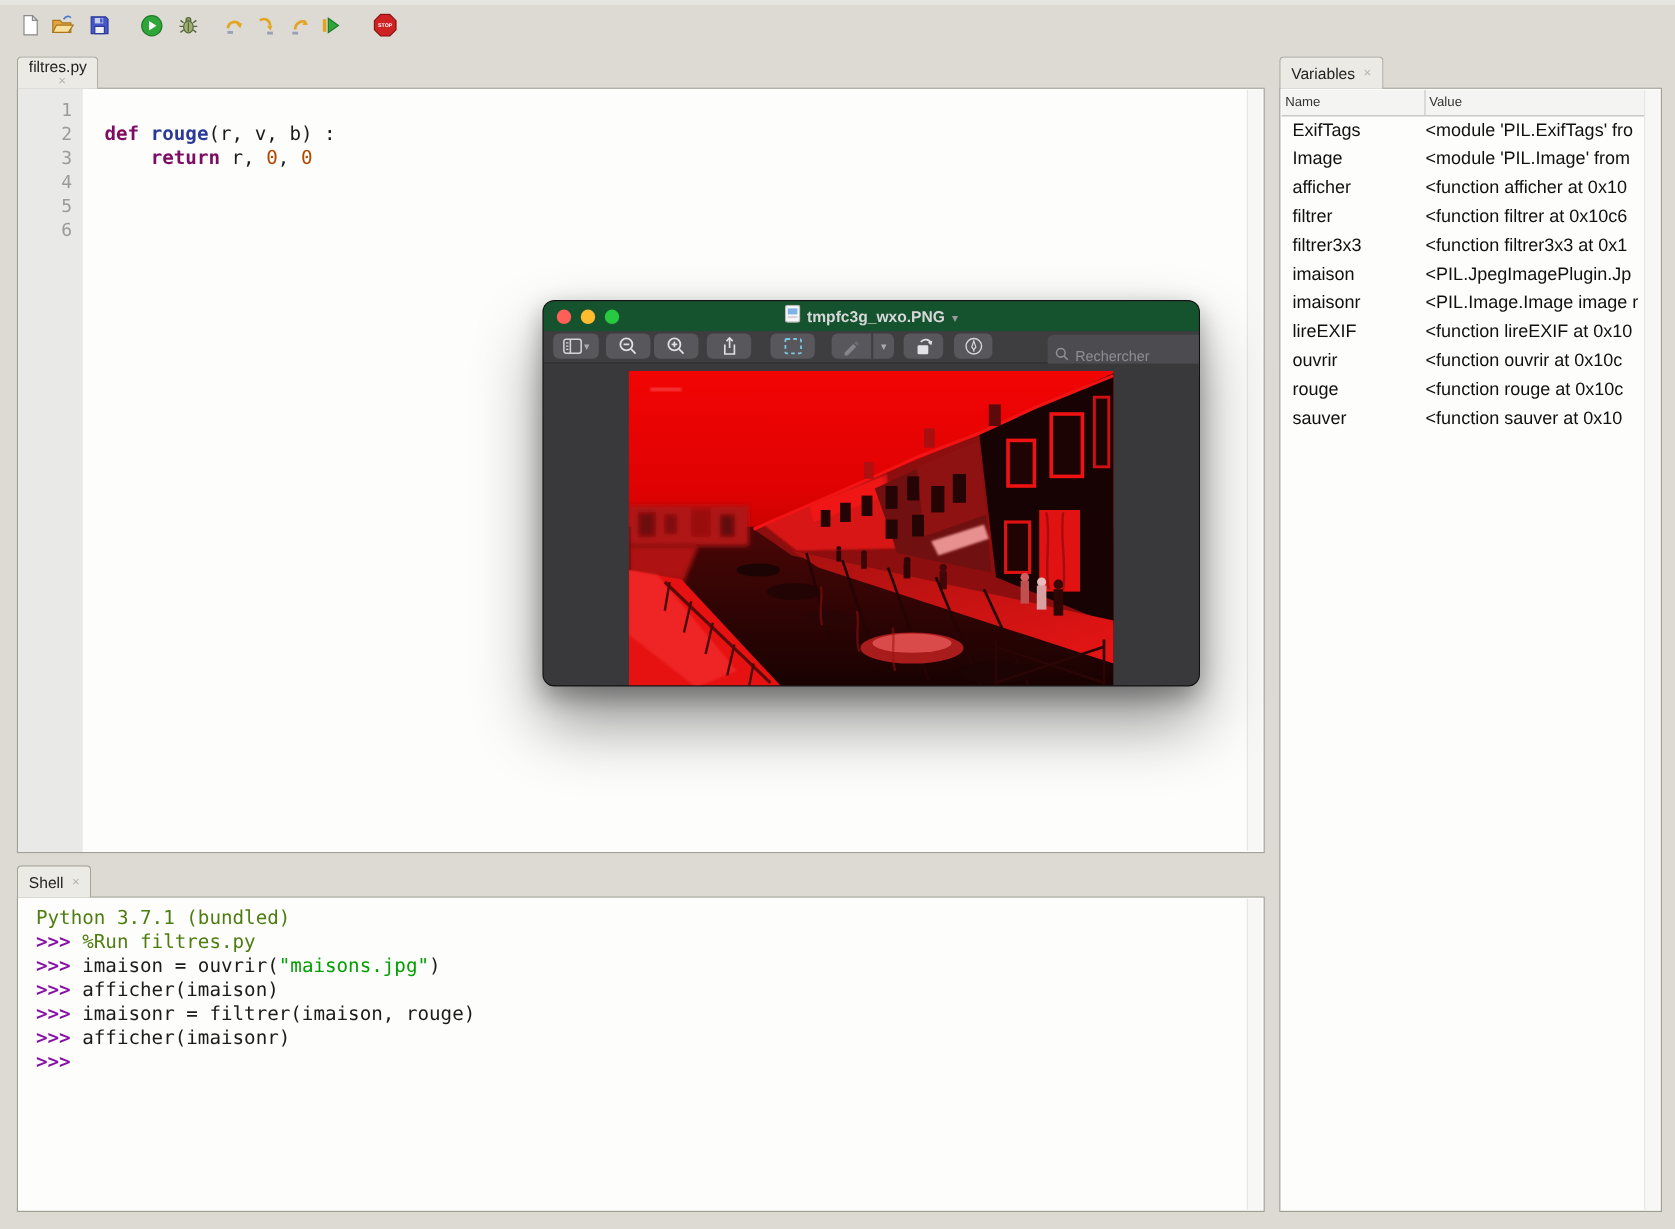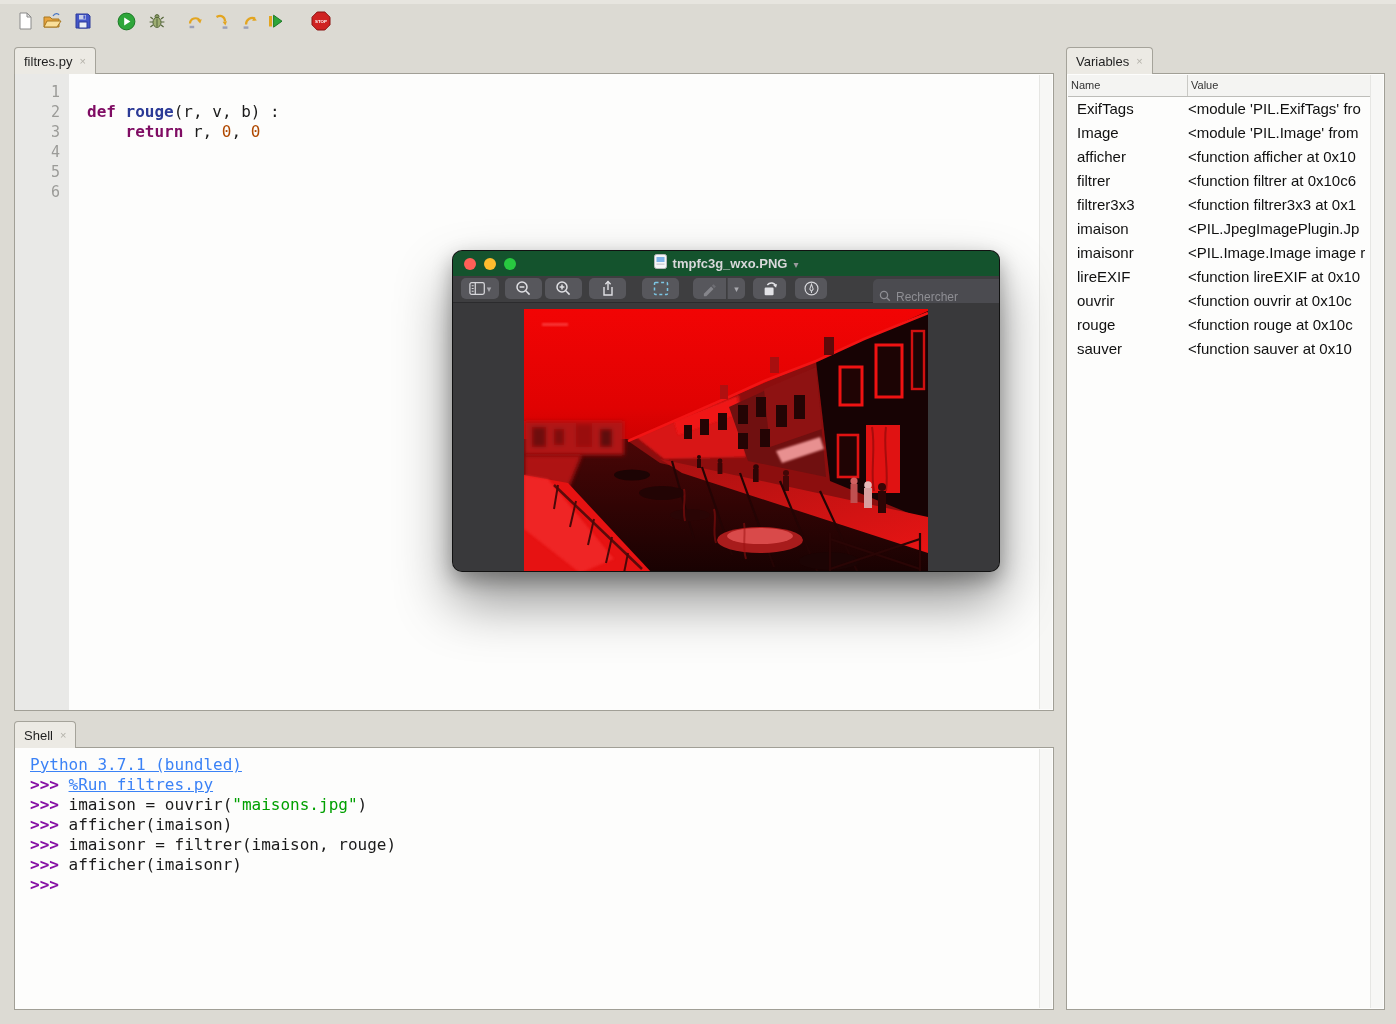--- a/index.html
+++ b/index.html
@@ -38,21 +38,21 @@
 
   
   #shell-panel{left:14px;top:747px;width:1040px;height:263px;}
   .shell-area{position:absolute;left:0;top:0;right:13px;bottom:0;padding:7px 0 0 15px;overflow:hidden;}
 
   .tok-kw{color:#7f0c63;font-weight:bold;}
   .tok-fn{color:#2b3a96;font-weight:bold;}
   .tok-nm{color:#b04900;}
   .tok-pl{color:#1b1b1b;}
   .tok-str{color:#00a000;}
-  .tok-dim{color:#3b82f6;text-decoration:underline;}
+  .tok-dim{color:#4d7c0f;}
   .tok-prompt{color:#8611a5;font-weight:bold;}
 
   
   #variables-panel{left:1066px;top:73px;width:319px;height:937px;}
   .var-header{position:absolute;left:1px;top:1px;right:13px;height:21px;background:#f4f4f2;
               border-bottom:1px solid #bdbdb9;display:flex;font-size:11px;color:#333;}
   .var-header .hcell{line-height:21px;padding-left:3px;box-sizing:border-box;}
   .var-header .hcell.name{width:120px;border-right:1px solid #c9c9c5;}
   .var-header .hcell.value{flex:1;}
   .var-rows{position:absolute;left:1px;top:23px;right:13px;bottom:1px;overflow:hidden;}
@@ -180,21 +180,21 @@
   <div class="tbtn" style="margin-left:24px" data-interactable="true">
     <span data-interactable="false">
       <svg width="20" height="20" viewBox="0 0 20 20">
           <path d="M6.2 1h7.6L19 6.2v7.6L13.8 19H6.2L1 13.8V6.2z" fill="#cf2222" stroke="#8a1111"></path>
           <text x="10" y="11.7" text-anchor="middle" font-size="4.4" font-weight="bold" fill="#ffffff" font-family="Liberation Sans, sans-serif">STOP</text>
         </svg>
     </span>
   </div>
 </div>
 
-<div class="tab" style="left:14px;top:47px;" data-interactable="true">
+<div class="tab" style="left:14px;top:47px;flex-direction:column;" data-interactable="true">
   <span data-interactable="false">filtres.py</span>
   <span class="close" data-interactable="true">×</span>
 </div>
 <div class="panel" id="editor-panel" data-interactable="false">
   <div class="gutter" data-interactable="false">
       <div class="gut-num" data-interactable="false">1</div>
       <div class="gut-num" data-interactable="false">2</div>
       <div class="gut-num" data-interactable="false">3</div>
       <div class="gut-num" data-interactable="false">4</div>
       <div class="gut-num" data-interactable="false">5</div>

